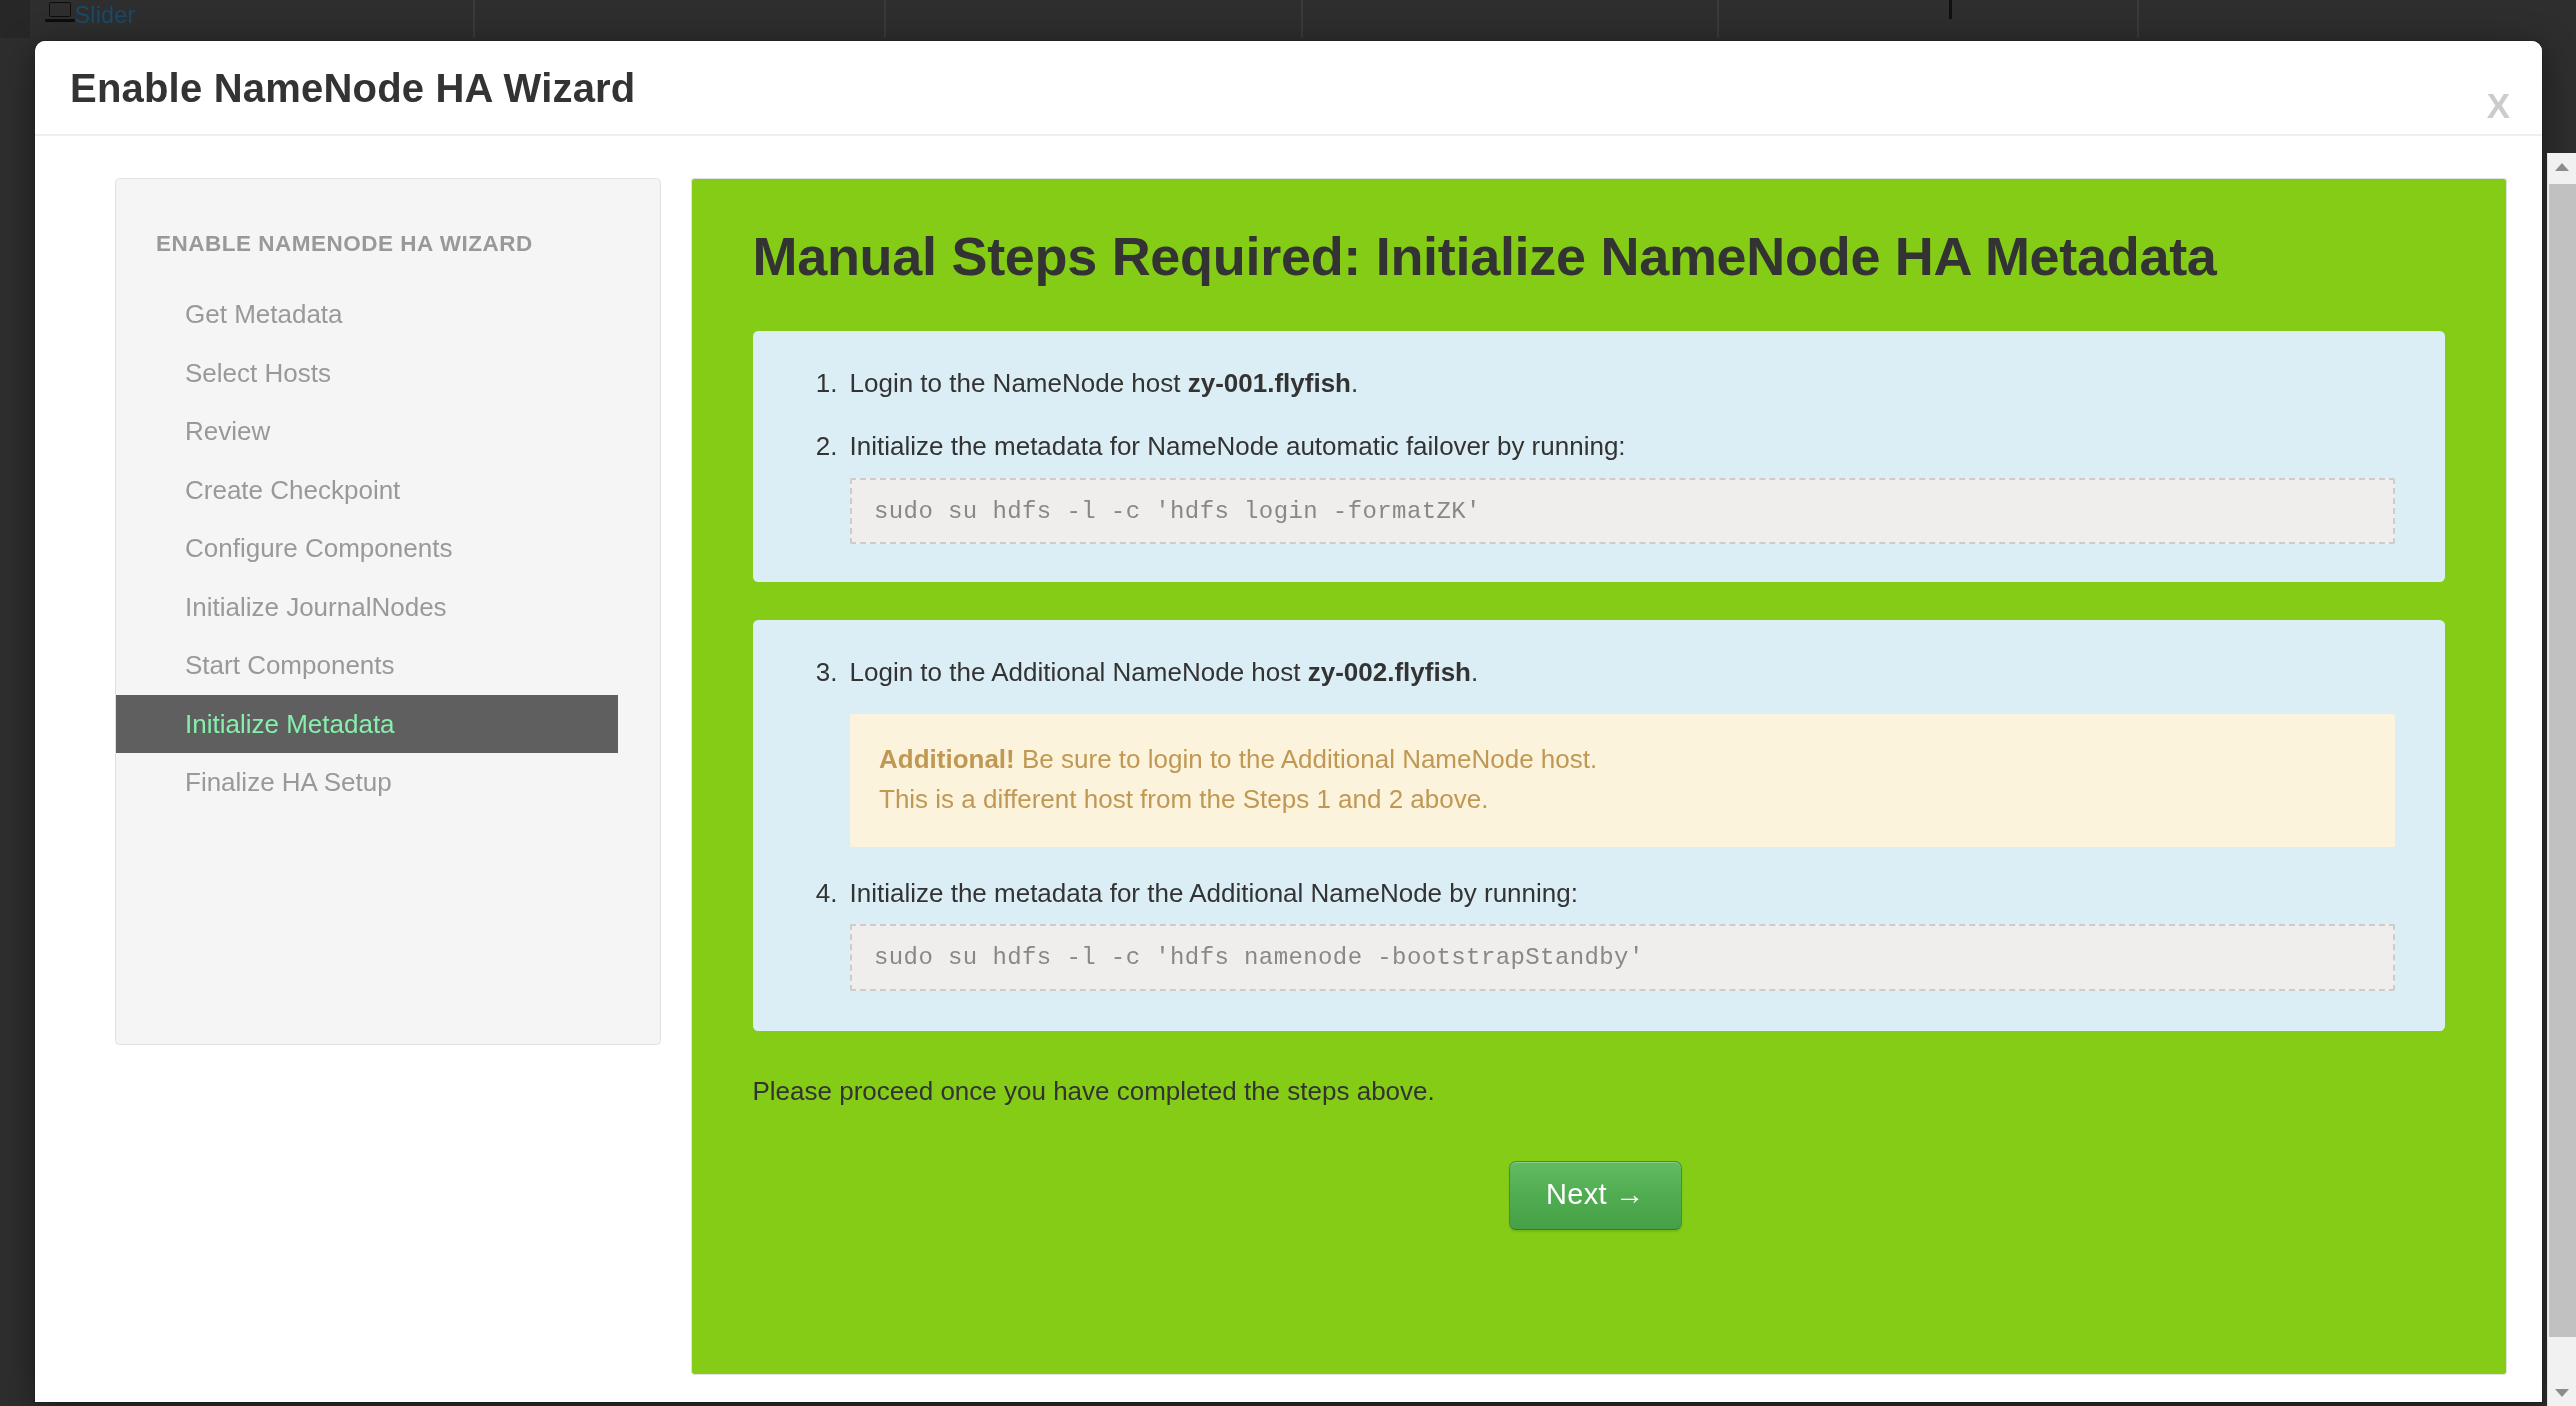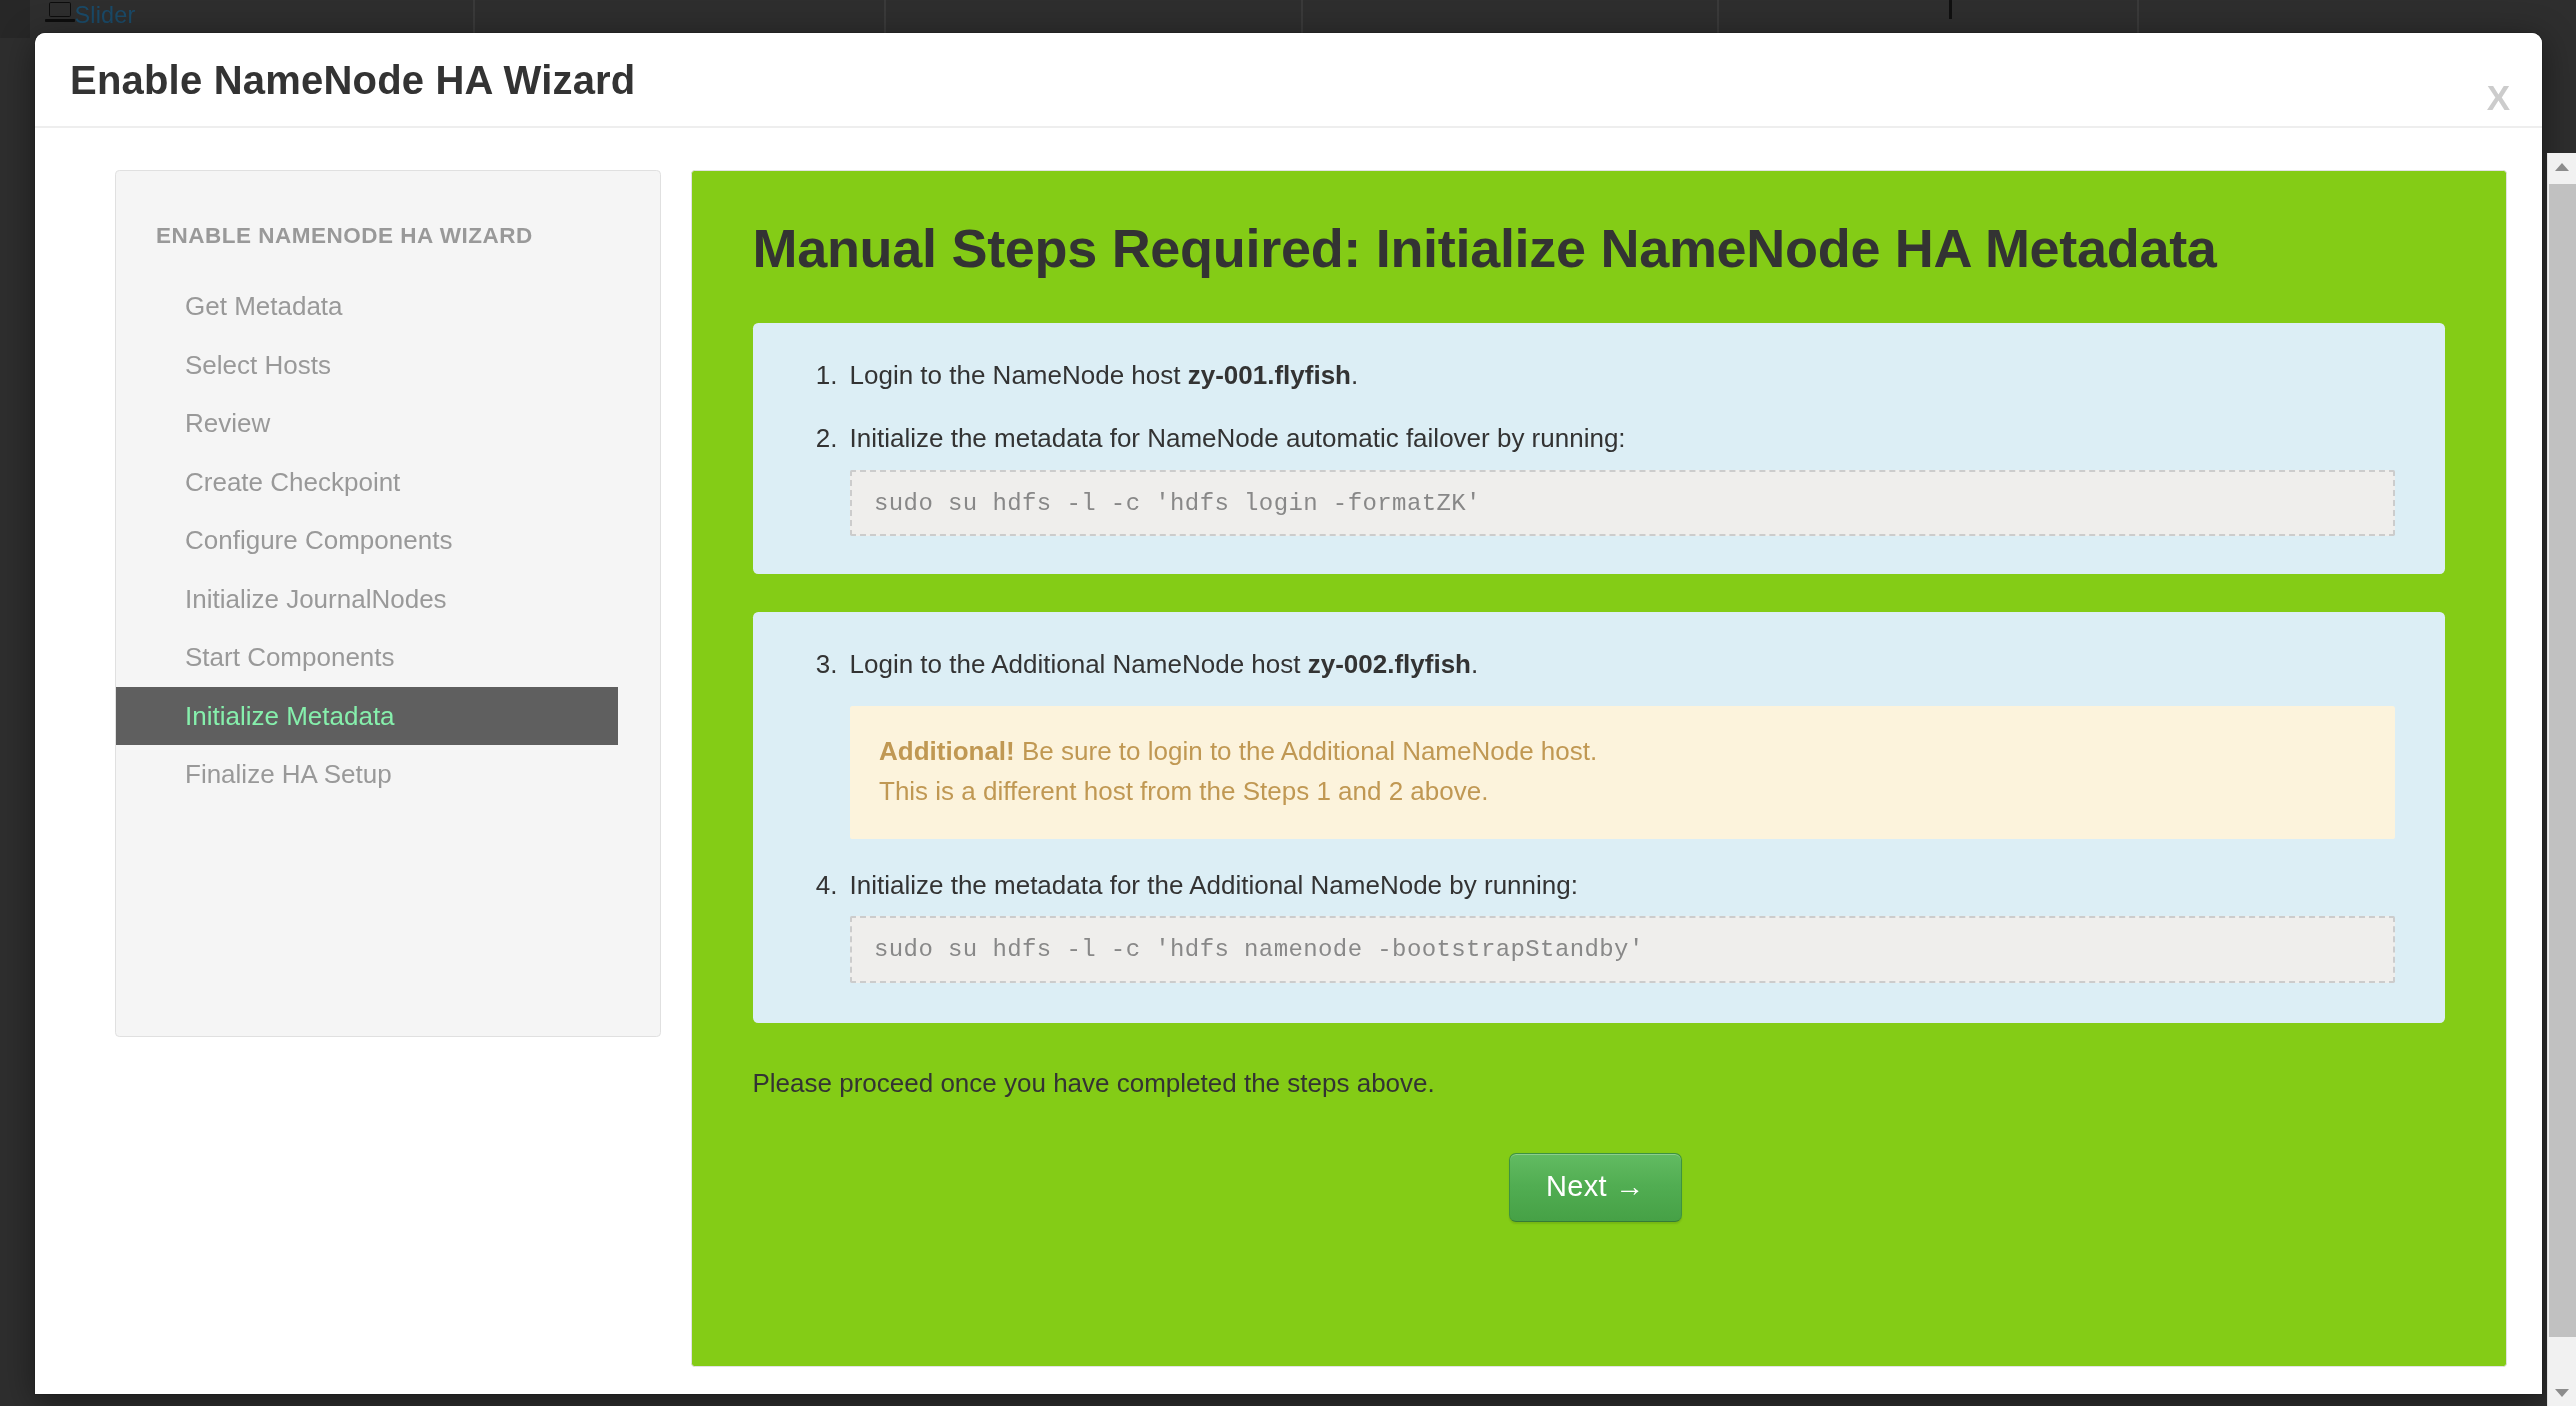--- a/index.html
+++ b/index.html
@@ -75,21 +75,21 @@
     left: 1949px;
     width: 2.6px;
     height: 19px;
     background: #101010;
   }
 
   
   .modal {
     position: absolute;
     left: 35px;
-    top: 33px;
+    top: 41px;
     width: 2507px;
     height: 1361px;
     background: #ffffff;
     border-top-left-radius: 10.4px;
     border-top-right-radius: 10.4px;
     box-shadow: 0 0 0 0.9px rgba(0,0,0,.12), 0 7px 35px rgba(0,0,0,.45);
     overflow: hidden;
   }
   .modal-header {
     position: relative;

